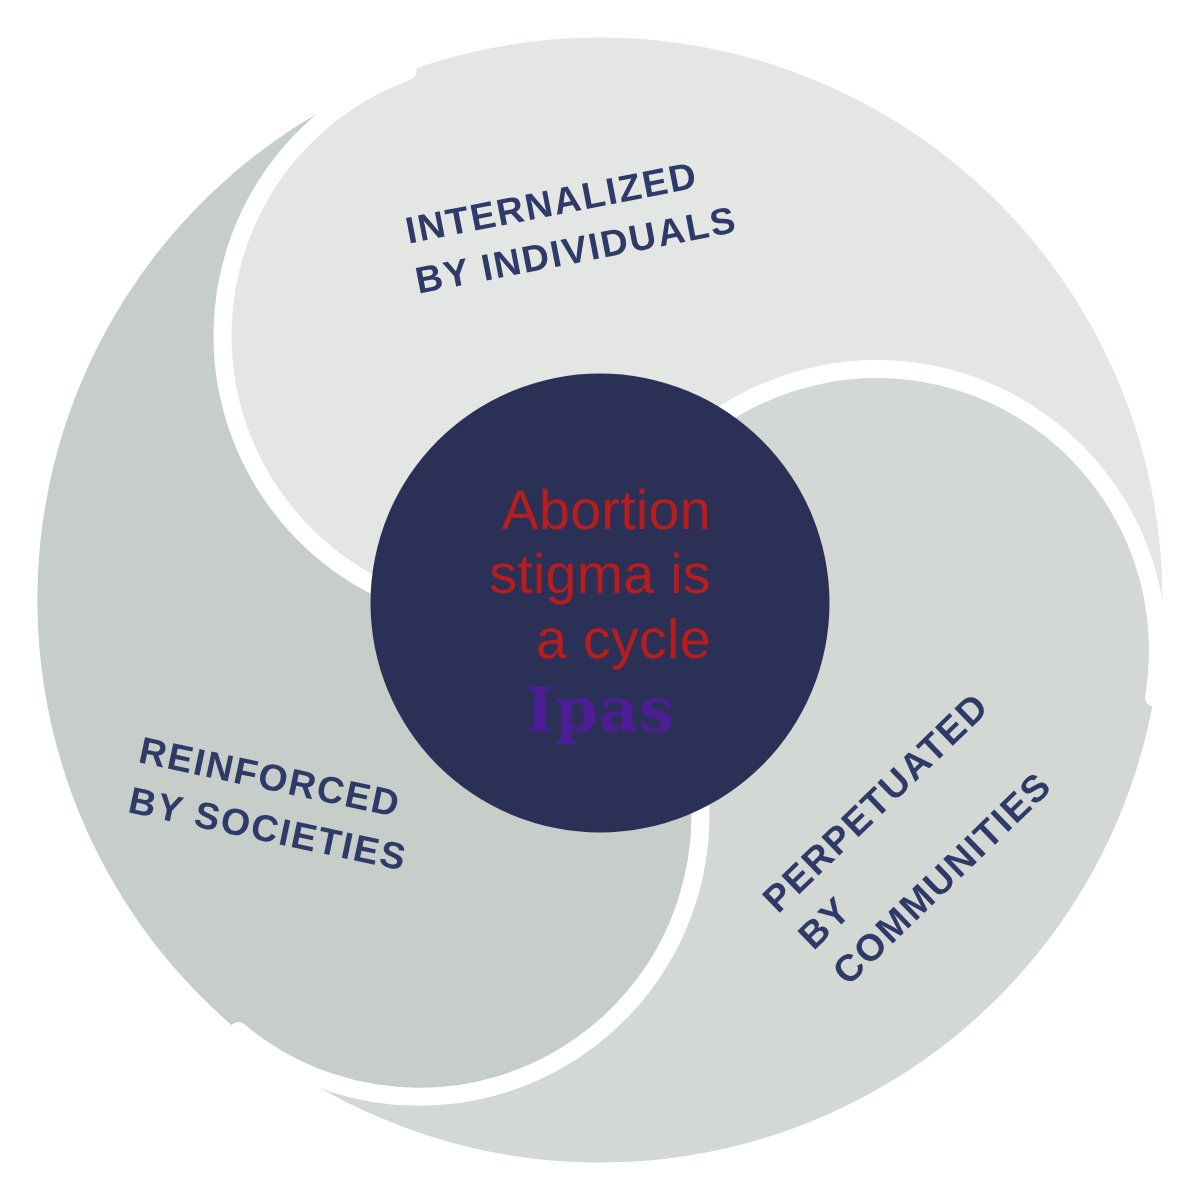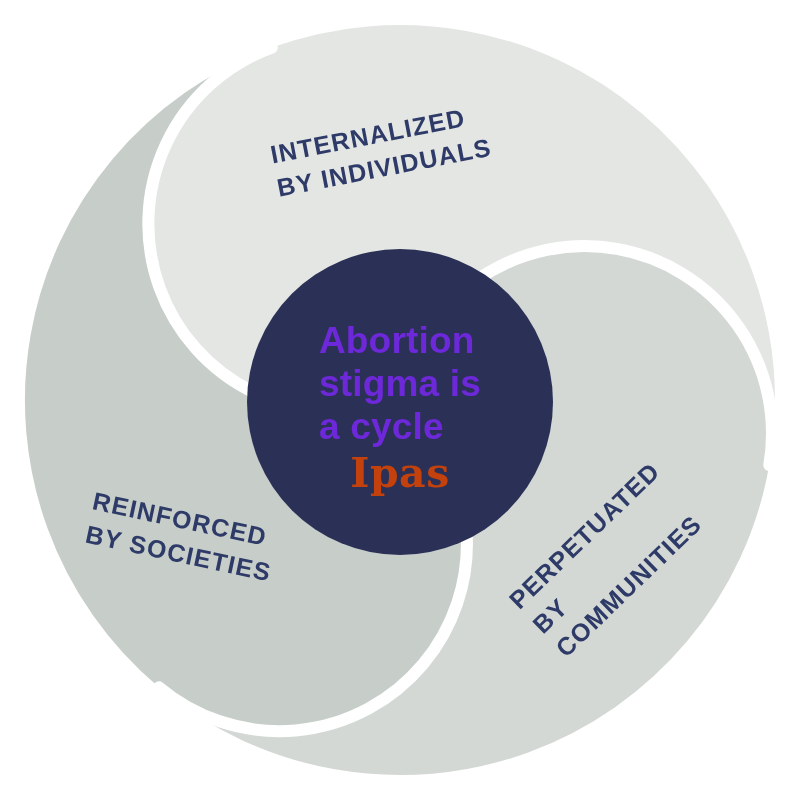--- a/index.html
+++ b/index.html
@@ -34,35 +34,35 @@
   .label-reinforced {
     left: 182px; top: 537px;
     transform: translate(-50%, -50%) rotate(12deg);
   }
 
   .center-title {
     position: absolute;
     left: 400px; top: 384px;
     transform: translate(-50%, -50%);
     white-space: pre-line;
-    text-align: left;
-    color: #6d28d9;
-    font-weight: bold;
+    text-align: right;
+    color: #b91c1c;
+    font-weight: normal;
     font-size: 37px;
     line-height: 1.16;
     letter-spacing: 0.2px;
   }
   .ipas-logo {
     position: absolute;
     left: 400px; top: 473px;
     transform: translate(-50%, -50%);
     font-family: "DejaVu Serif", serif;
     font-weight: bold;
     font-size: 41px;
-    color: #c2410c;
+    color: #4c1d95;
     letter-spacing: 0.5px;
   }
 </style>
 </head>
 <body>
 
 <div class="canvas">
 
   <svg class="swirl-svg" width="800" height="800" viewBox="0 0 800 800">
 

